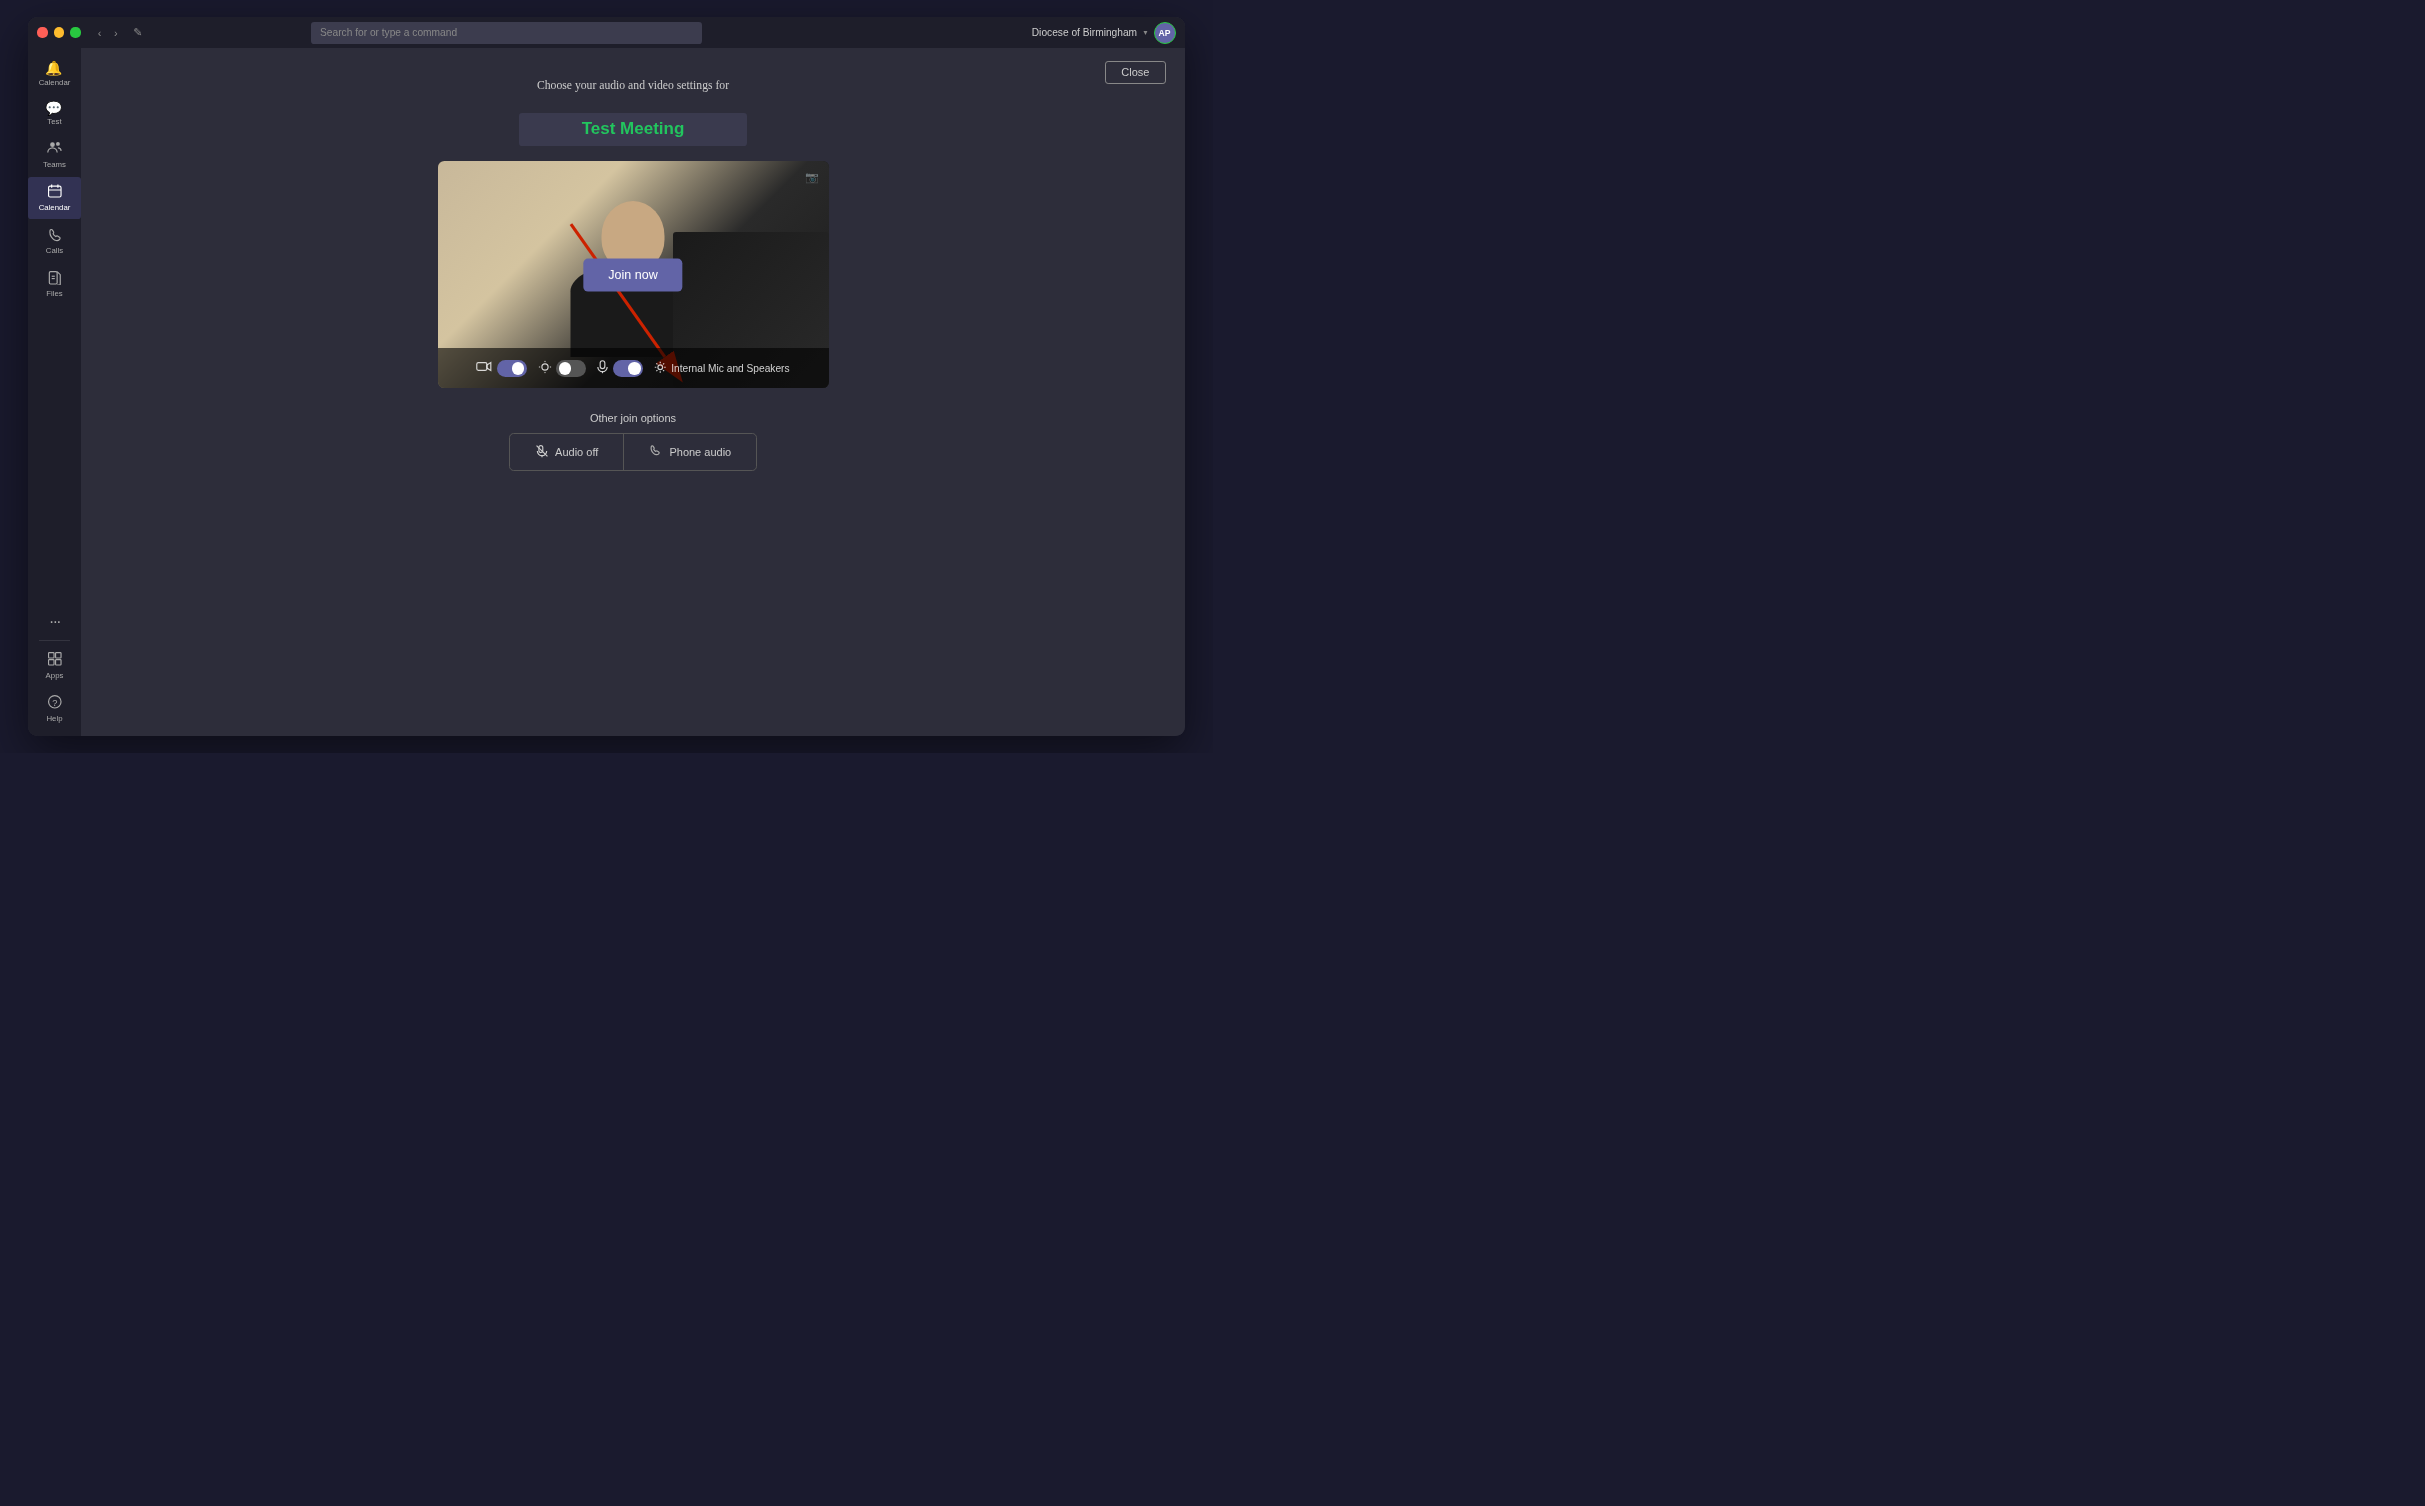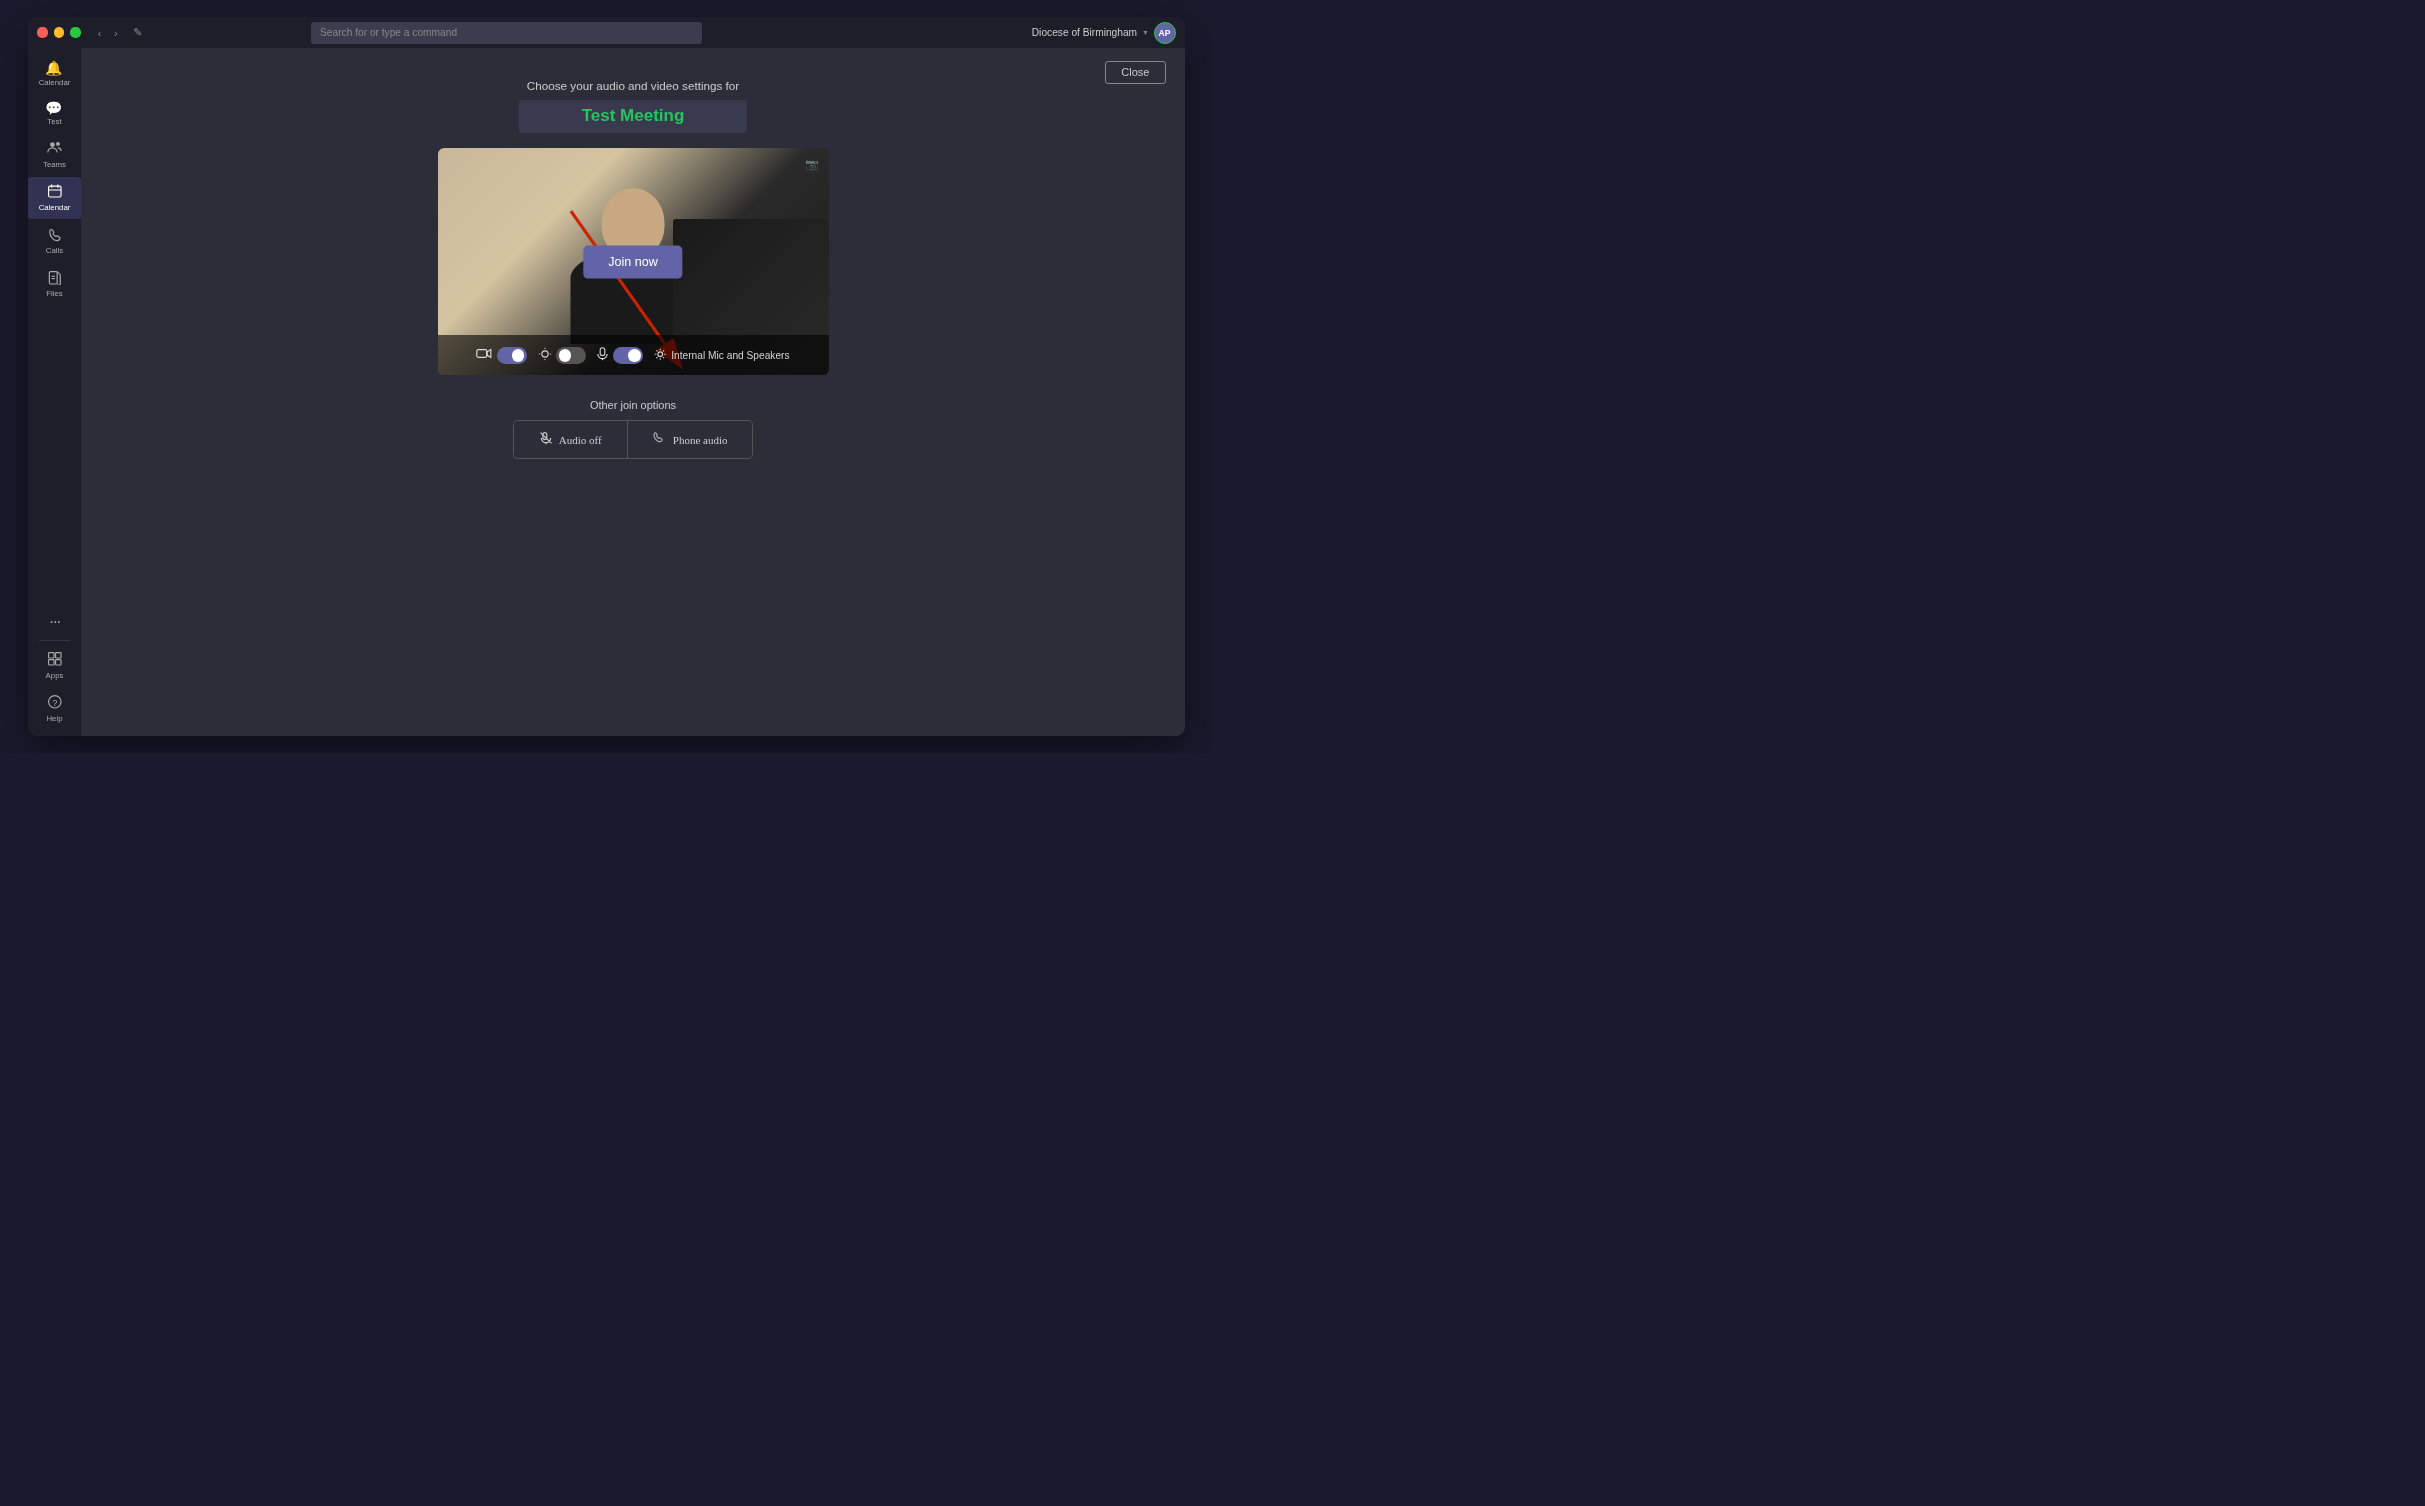--- a/index.html
+++ b/index.html
@@ -198,21 +198,22 @@
       padding: 4.7px 15.6px;
       border-radius: 3.1px;
       cursor: pointer;
       font-size: 11px;
     }
 
     .settings-subtitle {
       color: #ccc;
       font-size: 11.7px;
       margin-top: 15.6px;
-      margin-bottom: 8px;
+      margin-bottom: 21px;
+      font-family: Liberation Serif, serif;
     }
 
     .meeting-title {
       color: #22c55e;
       font-size: 17px;
       font-weight: bold;
       background: #3a3a4e;
       padding: 6.3px 63px;
       border-radius: 3.1px;
       margin-bottom: 15.6px;
@@ -384,21 +385,20 @@
     .join-option-btn {
       display: flex;
       align-items: center;
       gap: 6.3px;
       padding: 9.4px 25px;
       background: transparent;
       border: none;
       color: #ccc;
       font-size: 11px;
       cursor: pointer;
-      font-family: Liberation Serif, serif;
     }
 
     .join-option-divider {
       width: 0.8px;
       background: #555;
     }
 
     .option-icon {
       font-size: 12.5px;
     }

